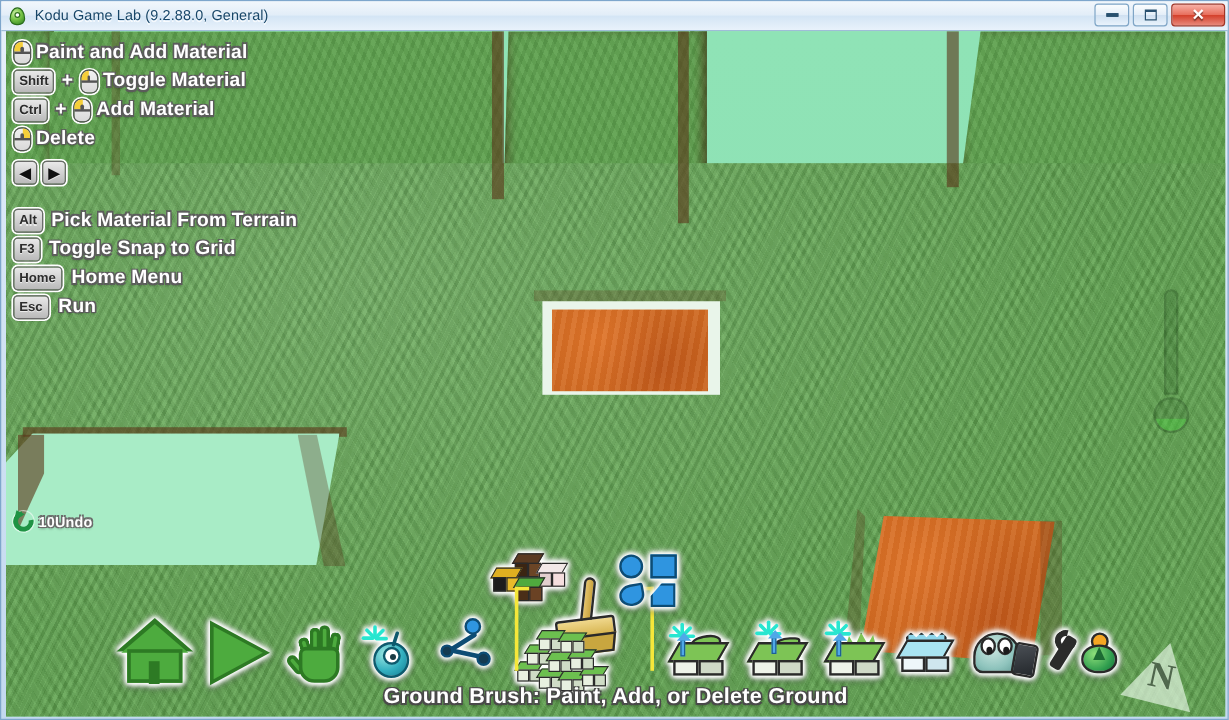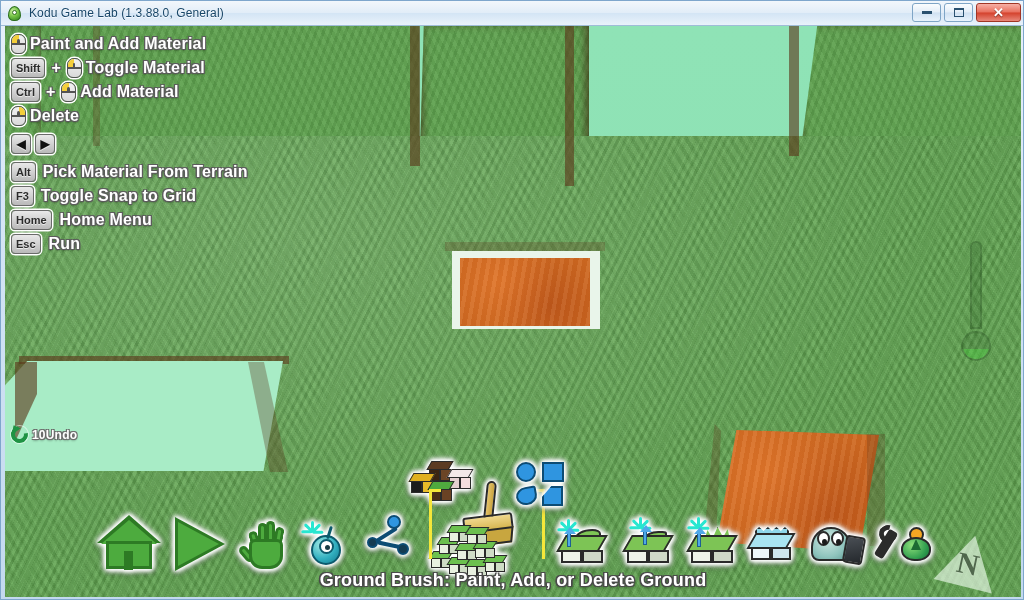--- a/index.html
+++ b/index.html
@@ -535,21 +535,21 @@
 </head>
 <body>
 
 <div id="window">
 
   <div id="titlebar">
     <div id="app-icon">
       <div class="drop"></div>
         <div class="eye"></div>
     </div>
-    <div id="title-text">Kodu Game Lab (1.3.88.0, General)</div>
+    <div id="title-text">Kodu Game Lab (9.2.88.0, General)</div>
     <div id="win-buttons">
       <div class="win-btn">
         <span class="min-glyph"></span>
       </div>
       <div class="win-btn">
         <span class="max-glyph"></span>
       </div>
       <div class="win-btn close">
         <span class="close-glyph">✕</span>
       </div>
@@ -631,21 +631,21 @@
             <i class="wheel"></i>
         </span>
         <span class="help-label">Delete</span>
       </div>
 
       <div class="help-row" style="height:32px;">
         <span class="key arrow">◀</span>
         <span class="key arrow">▶</span>
       </div>
 
-      <div class="help-row" style="align-items:center;">
+      <div class="help-row" style="margin-top:12px;align-items:center;">
         <span class="key">Alt</span>
         <span class="help-label" style="margin-left:3px;">Pick Material From Terrain</span>
       </div>
 
       <div class="help-row">
         <span class="key">F3</span>
         <span class="help-label" style="margin-left:3px;">Toggle Snap to Grid</span>
       </div>
 
 

